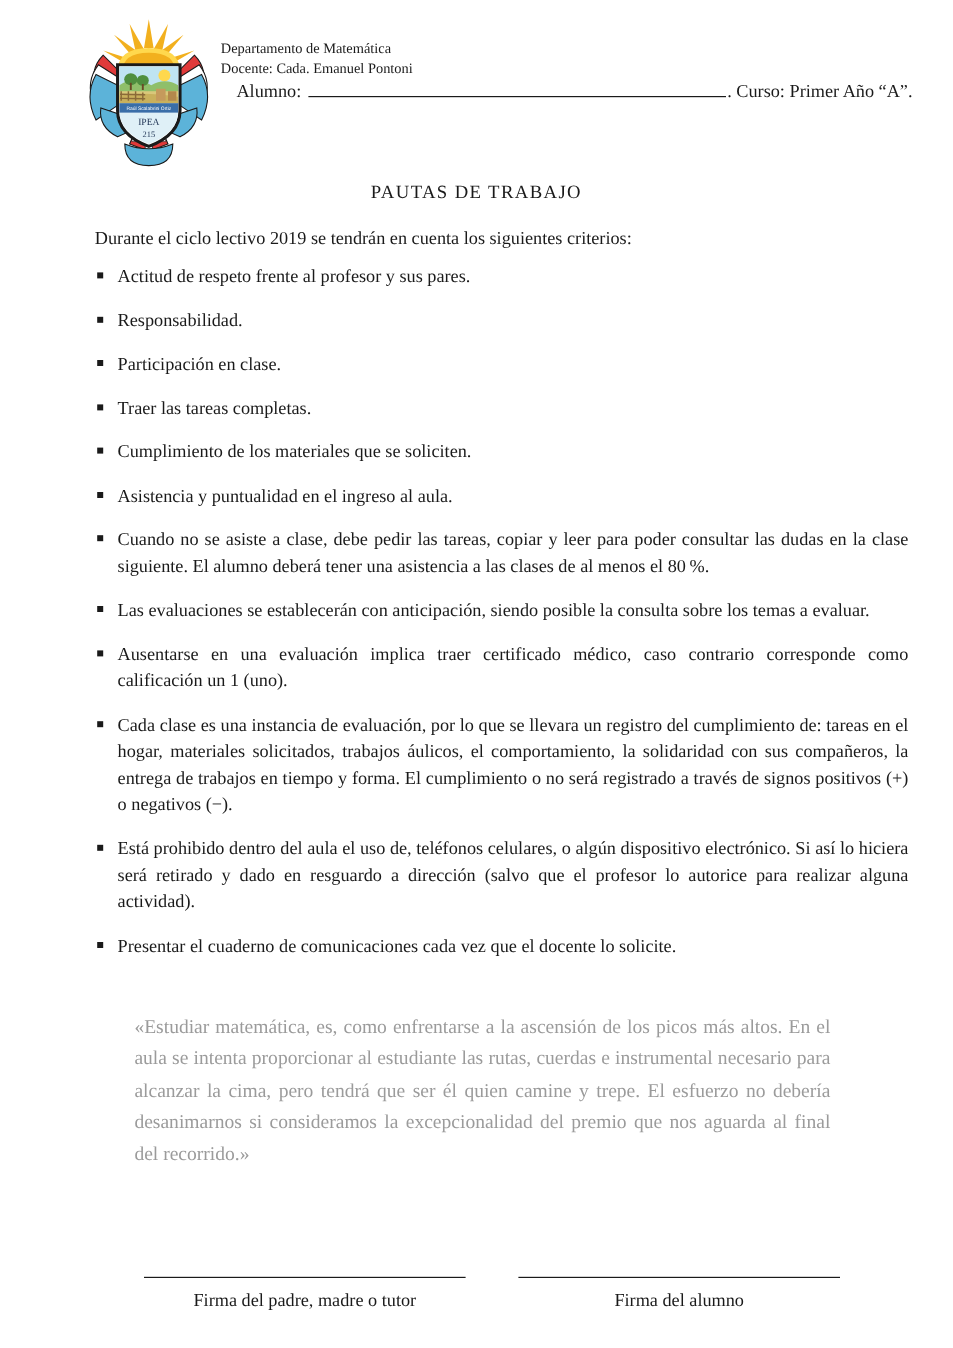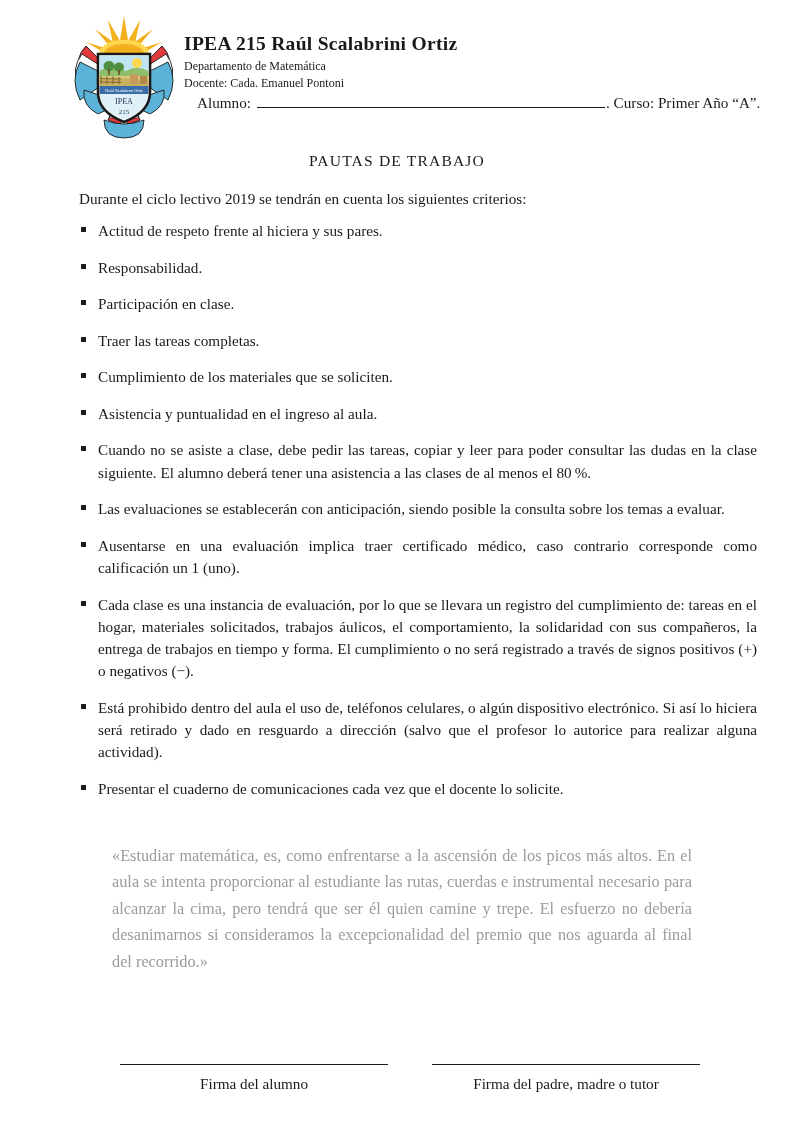--- a/index.html
+++ b/index.html
@@ -229,41 +229,40 @@
           <text x="56" y="77.8" fill="#ffffff" font-size="4.1" font-family="Liberation Sans, sans-serif" text-anchor="middle">Raúl Scalabrini Ortiz</text>
 
           <rect x="30" y="80" width="52" height="28" fill="#dff0f7"></rect>
           <text x="56" y="90" fill="#1a2f50" font-size="8" font-family="Liberation Serif, serif" text-anchor="middle">IPEA</text>
           <text x="56" y="100" fill="#1a2f50" font-size="7" font-family="Liberation Serif, serif" text-anchor="middle">215</text>
         </g>
       </svg>
     </div>
 
     <div class="header-text">
-      <div class="school-name">IPEA 215 Raúl Scalabrini Ortiz</div>
       <div class="dept">Departamento de Matemática</div>
       <div class="docente">Docente: Cada. Emanuel Pontoni</div>
       <div class="alumno-row">
         <span class="alumno-label">Alumno:</span>
         <span class="fill-rule"></span>
         <span class="curso-text">. Curso: Primer Año “A”.</span>
       </div>
     </div>
   </div>
 
   <div class="doc-title">PAUTAS DE TRABAJO</div>
 
   <div class="intro">Durante el ciclo lectivo 2019 se tendrán en cuenta los siguientes criterios:</div>
 
   <div class="criteria">
     <div class="item">
       <span class="bullet">
           <i></i>
         </span>
-      <span class="text">Actitud de respeto frente al hiciera y sus pares.</span>
+      <span class="text">Actitud de respeto frente al profesor y sus pares.</span>
     </div>
     <div class="item">
       <span class="bullet">
           <i></i>
         </span>
       <span class="text">Responsabilidad.</span>
     </div>
     <div class="item">
       <span class="bullet">
           <i></i>
@@ -324,21 +323,21 @@
         </span>
       <span class="text">Presentar el cuaderno de comunicaciones cada vez que el docente lo solicite.</span>
     </div>
   </div>
 
   <div class="quote">«Estudiar matemática, es, como enfrentarse a la ascensión de los picos más altos. En el aula se intenta proporcionar al estudiante las rutas, cuerdas e instrumental necesario para alcanzar la cima, pero tendrá que ser él quien camine y trepe. El esfuerzo no debería desanimarnos si consideramos la excepcionalidad del premio que nos aguarda al final del recorrido.»</div>
 
   <div class="signatures">
     <div class="sig">
       <div class="line"></div>
-      <div class="label">Firma del alumno</div>
+      <div class="label">Firma del padre, madre o tutor</div>
     </div>
     <div class="sig">
       <div class="line"></div>
-      <div class="label">Firma del padre, madre o tutor</div>
+      <div class="label">Firma del alumno</div>
     </div>
   </div>
 
 </div>
 
 </body></html>

